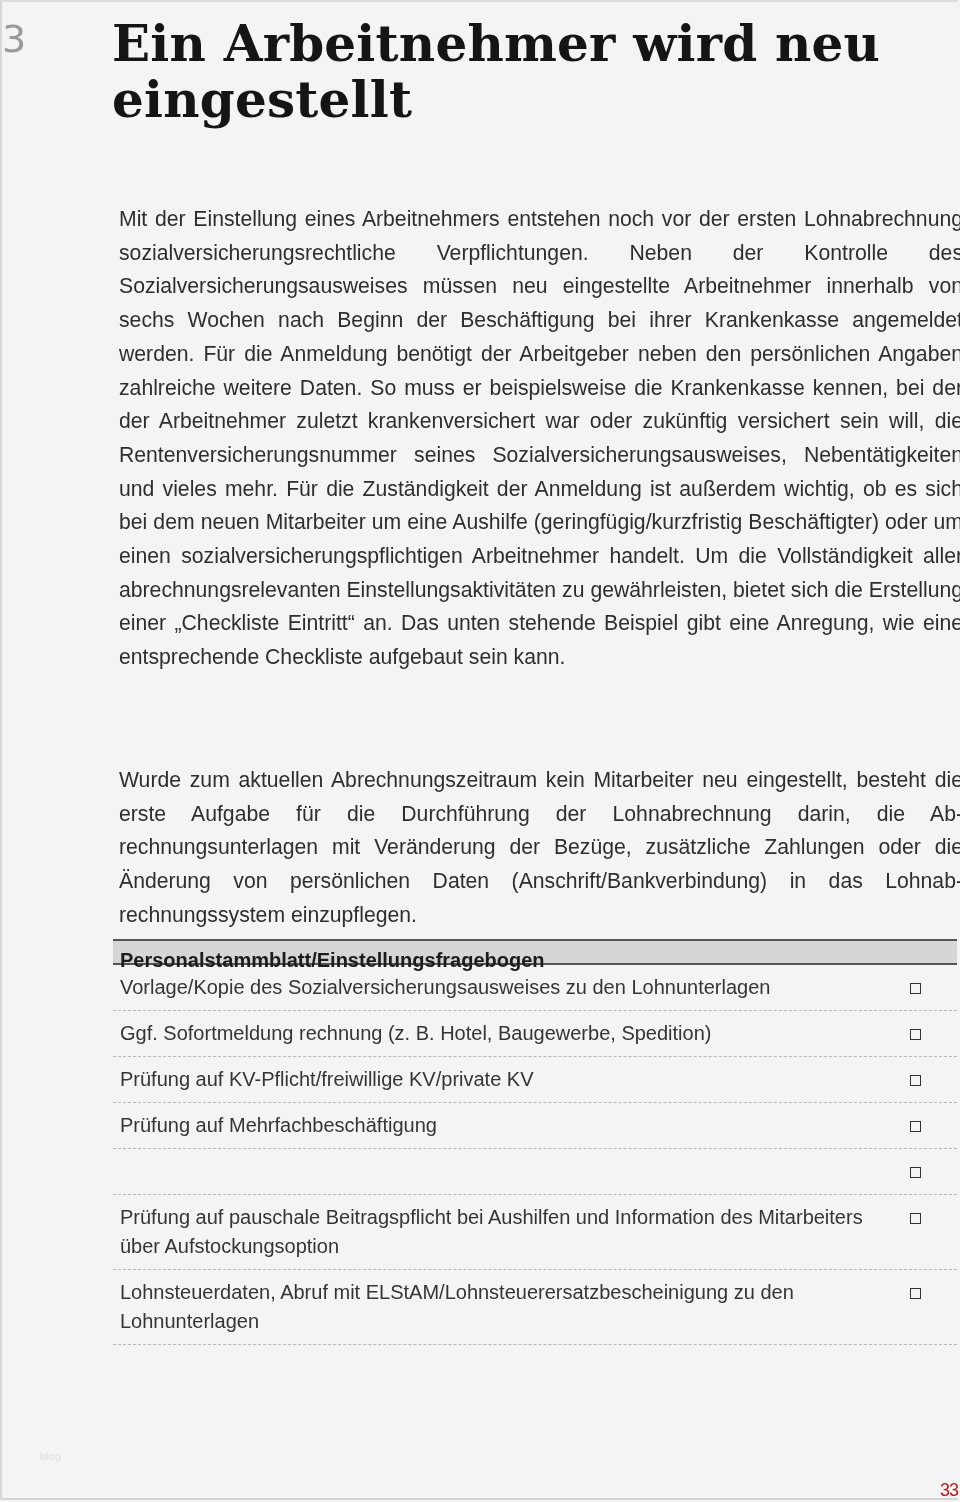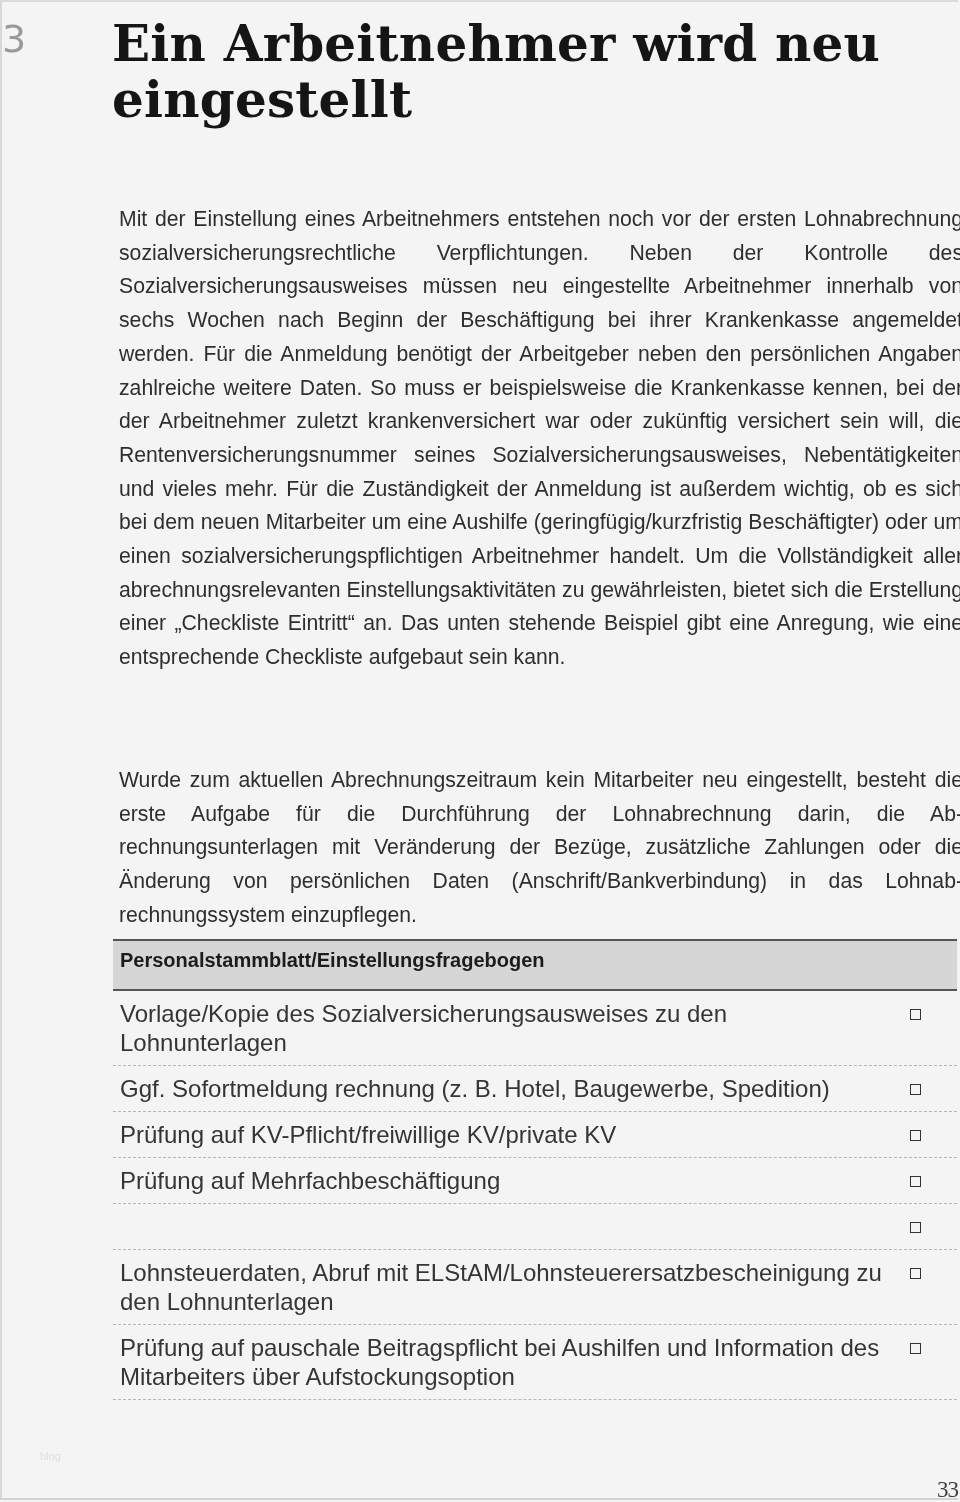--- a/index.html
+++ b/index.html
@@ -35,45 +35,45 @@
     hyphens: manual;
   }
   .p1 { top: 196px; }
   .p2 { top: 757px; }
   .checklist {
     position: absolute; left: 113px; top: 939px; width: 844px;
   }
   .checklist-header {
     background: #d6d6d6;
     border-top: 2px solid #555; border-bottom: 2px solid #555;
-    height: 52px; box-sizing: border-box;
+    height: 26px; box-sizing: border-box;
     padding: 8px 7px 0 7px;
     font-family: "Liberation Sans", sans-serif; font-weight: bold;
     font-size: 20px; color: #1c1c1c;
   }
   .checklist-row {
     position: relative;
     border-bottom: 1px dashed #b7b7b7;
     padding: 8px 60px 8px 7px;
-    font-size: 24px; line-height: 29px; color: #353535;
+    font-size: 20px; line-height: 29px; color: #353535;
     min-height: 29px;
   }
   .checkbox {
     position: absolute; right: 36px; top: 18px;
     width: 9px; height: 9px; border: 1.5px solid #333;
     background: transparent;
   }
   .watermark {
     position: absolute; left: 40px; top: 1450px;
     font-size: 11px; color: #dedede;
   }
   .page-number {
     position: absolute; right: 2px; top: 1478px;
-    font-family: Liberation Serif, serif;
-    font-size: 23px; color: #404040; line-height: 24px;
+    font-family: Liberation Sans, sans-serif;
+    font-size: 18px; color: #b91c1c; line-height: 24px;
     letter-spacing: -1px;
   }
 </style>
 </head>
 <body>
 
 <div class="page-frame"></div>
 
 <div class="chapter-number">3</div>
 <h1 class="page-title">Ein Arbeitnehmer wird neu eingestellt</h1>
@@ -97,23 +97,23 @@
     <span class="checkbox"></span>
   </div>
   <div class="checklist-row">
     <span>Prüfung auf Mehrfachbeschäftigung</span>
     <span class="checkbox"></span>
   </div>
   <div class="checklist-row">
     <span class="checkbox"></span>
   </div>
   <div class="checklist-row">
-    <span>Lohnsteuerdaten, Abruf mit ELStAM/Lohnsteuerersatzbescheinigung zu den Lohnunterlagen</span>
+    <span>Prüfung auf pauschale Beitragspflicht bei Aushilfen und Information des Mit­arbeiters über Aufstockungsoption</span>
     <span class="checkbox"></span>
   </div>
   <div class="checklist-row">
-    <span>Prüfung auf pauschale Beitragspflicht bei Aushilfen und Information des Mit­arbeiters über Aufstockungsoption</span>
+    <span>Lohnsteuerdaten, Abruf mit ELStAM/Lohnsteuerersatzbescheinigung zu den Lohnunterlagen</span>
     <span class="checkbox"></span>
   </div>
 </div>
 
 <div class="watermark">blog</div>
 <div class="page-number">33</div>
 
 </body></html>

